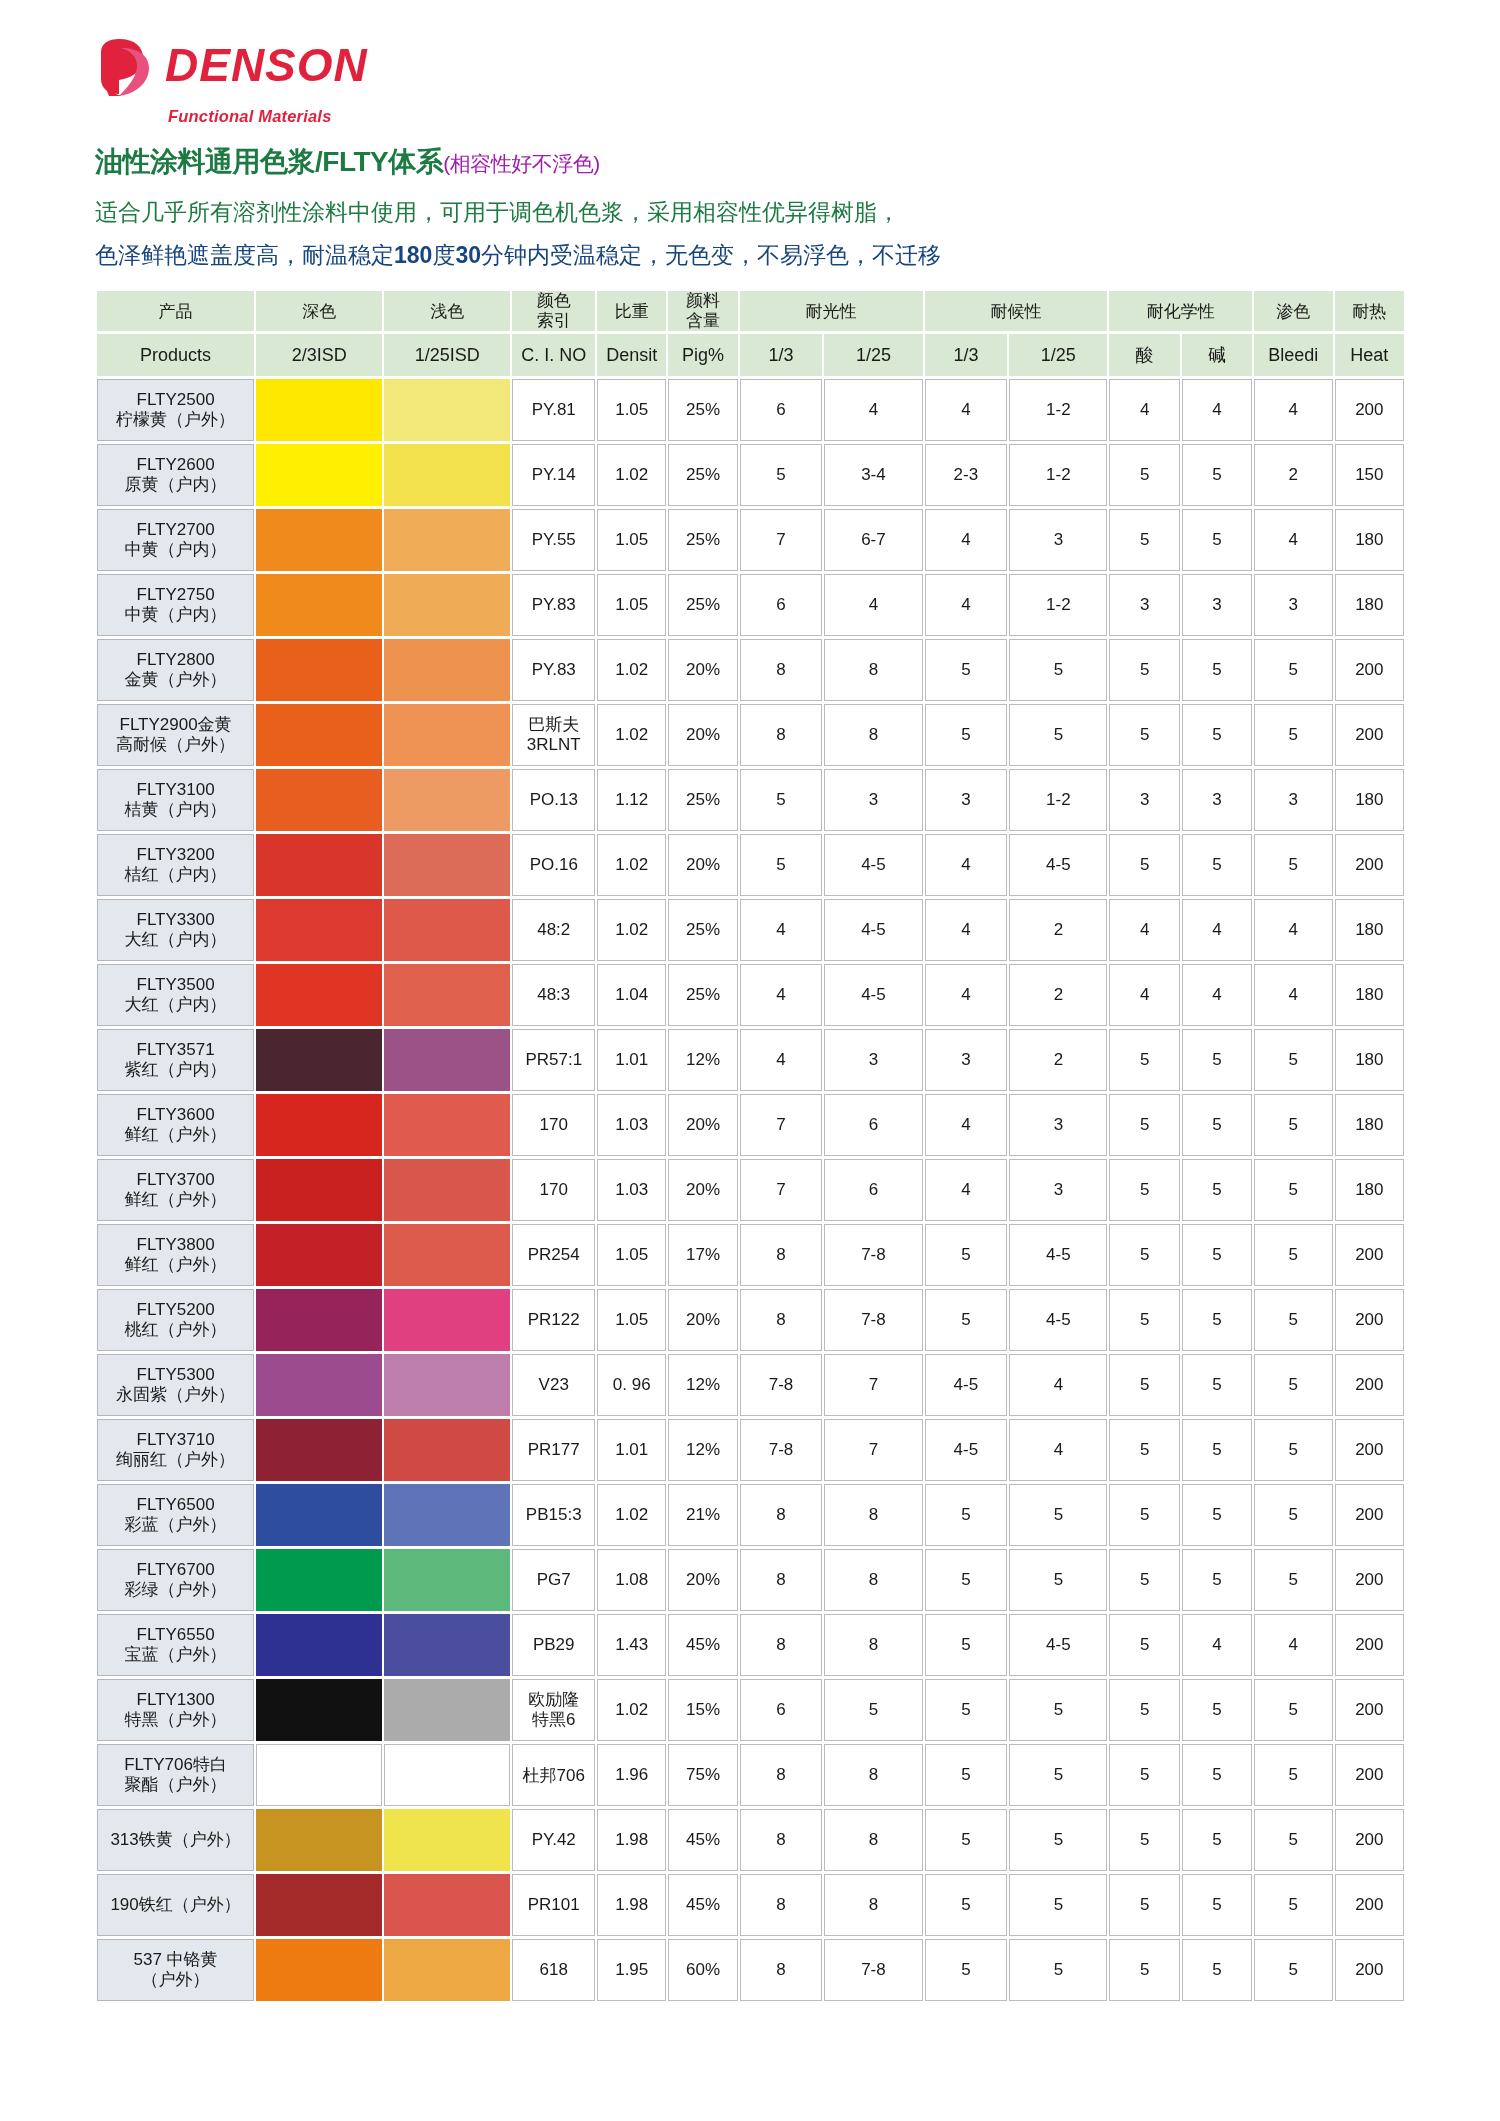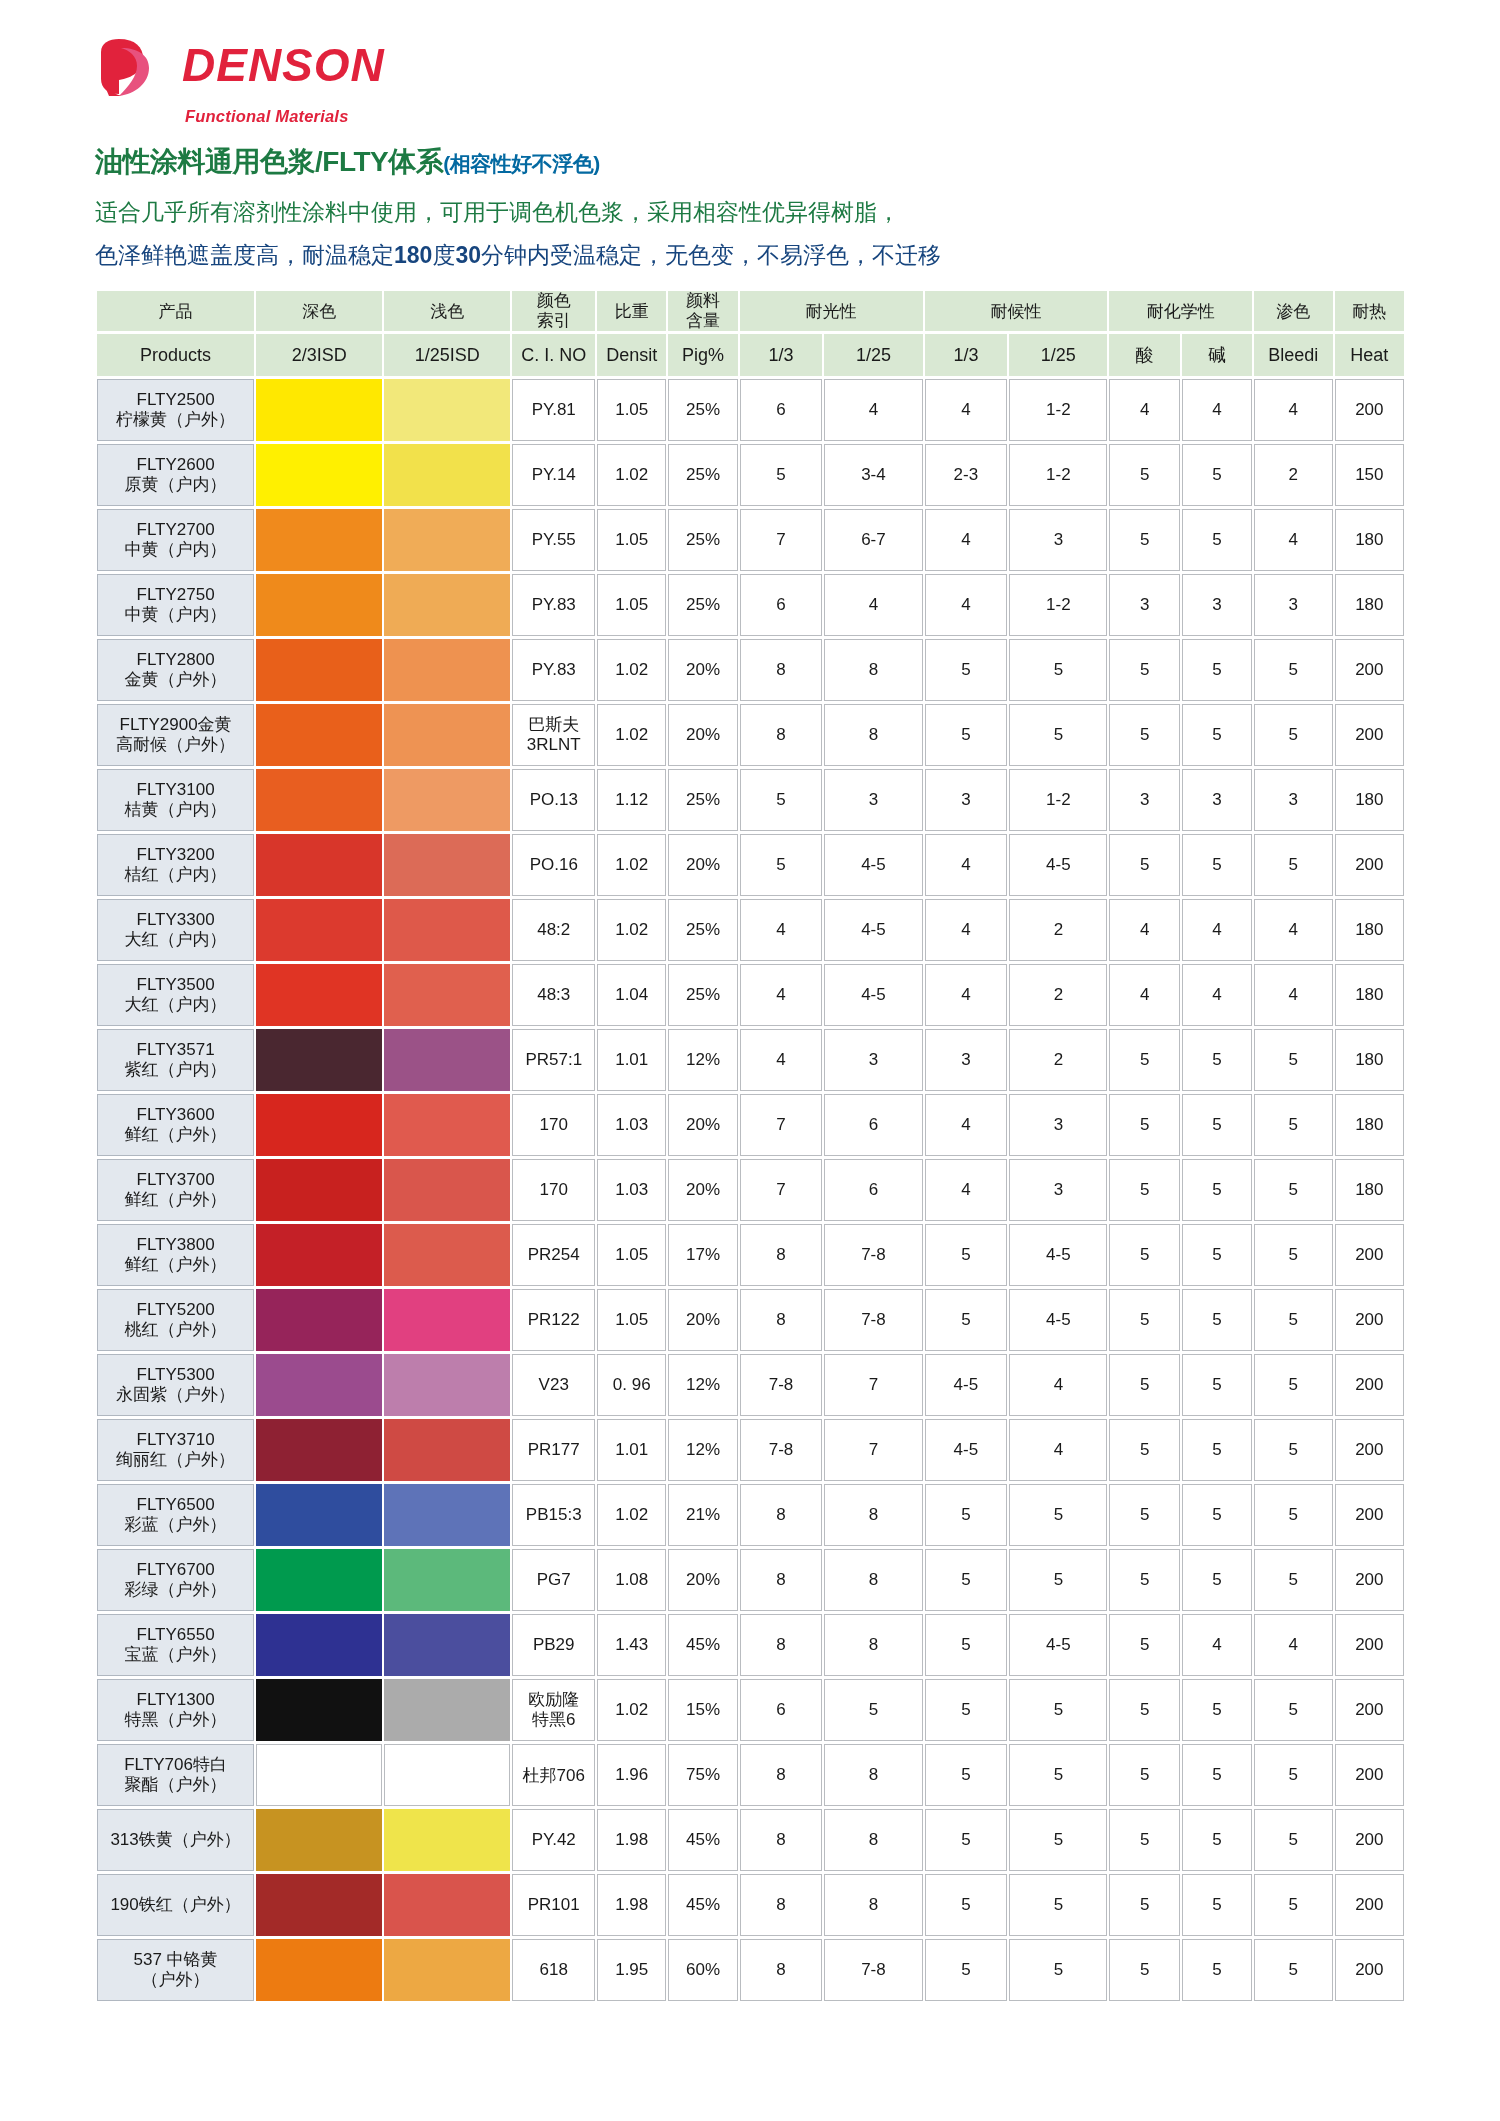--- a/index.html
+++ b/index.html
@@ -9,21 +9,21 @@
     background:#ffffff;
     font-family:"Liberation Sans","DejaVu Sans",sans-serif;
     color:#111;
     overflow:hidden;
   }
   .page { position:relative; width:1500px; height:2121px; padding:0; }
 
   
   .logo-wrap {
     position:absolute; left:95px; top:38px;
-    display:flex; align-items:flex-start; gap:23px;
+    display:flex; align-items:flex-start; gap:6px;
   }
   .logo-mark { width:64px; height:60px; position:relative; flex:0 0 auto; }
   .logo-text-block { display:flex; flex-direction:column; line-height:1; padding-top:4px; }
   .logo-word {
     font-family:"Liberation Sans","DejaVu Sans",sans-serif;
     font-weight:bold; font-style:italic;
     font-size:46px; letter-spacing:1px;
     color:#e1223c;
   }
   .logo-sub {
@@ -35,21 +35,21 @@
 
   
   .title-line {
     position:absolute; left:95px; top:143px;
     white-space:nowrap;
   }
   .title-main {
     font-size:28px; font-weight:bold; color:#1d7a43; letter-spacing:-0.5px;
   }
   .title-paren {
-    font-size:21px; font-weight:bold; color:#0369a1; letter-spacing:-0.5px;
+    font-size:21px; font-weight:normal; color:#a21caf; letter-spacing:-0.5px;
   }
   .desc1 {
     position:absolute; left:95px; top:197px;
     font-size:23px; color:#1d7a43; letter-spacing:0px; white-space:nowrap;
   }
   .desc2 {
     position:absolute; left:95px; top:240px;
     font-size:23px; color:#17457e; letter-spacing:0px; white-space:nowrap;
   }
   .desc2 b { font-weight:bold; }

